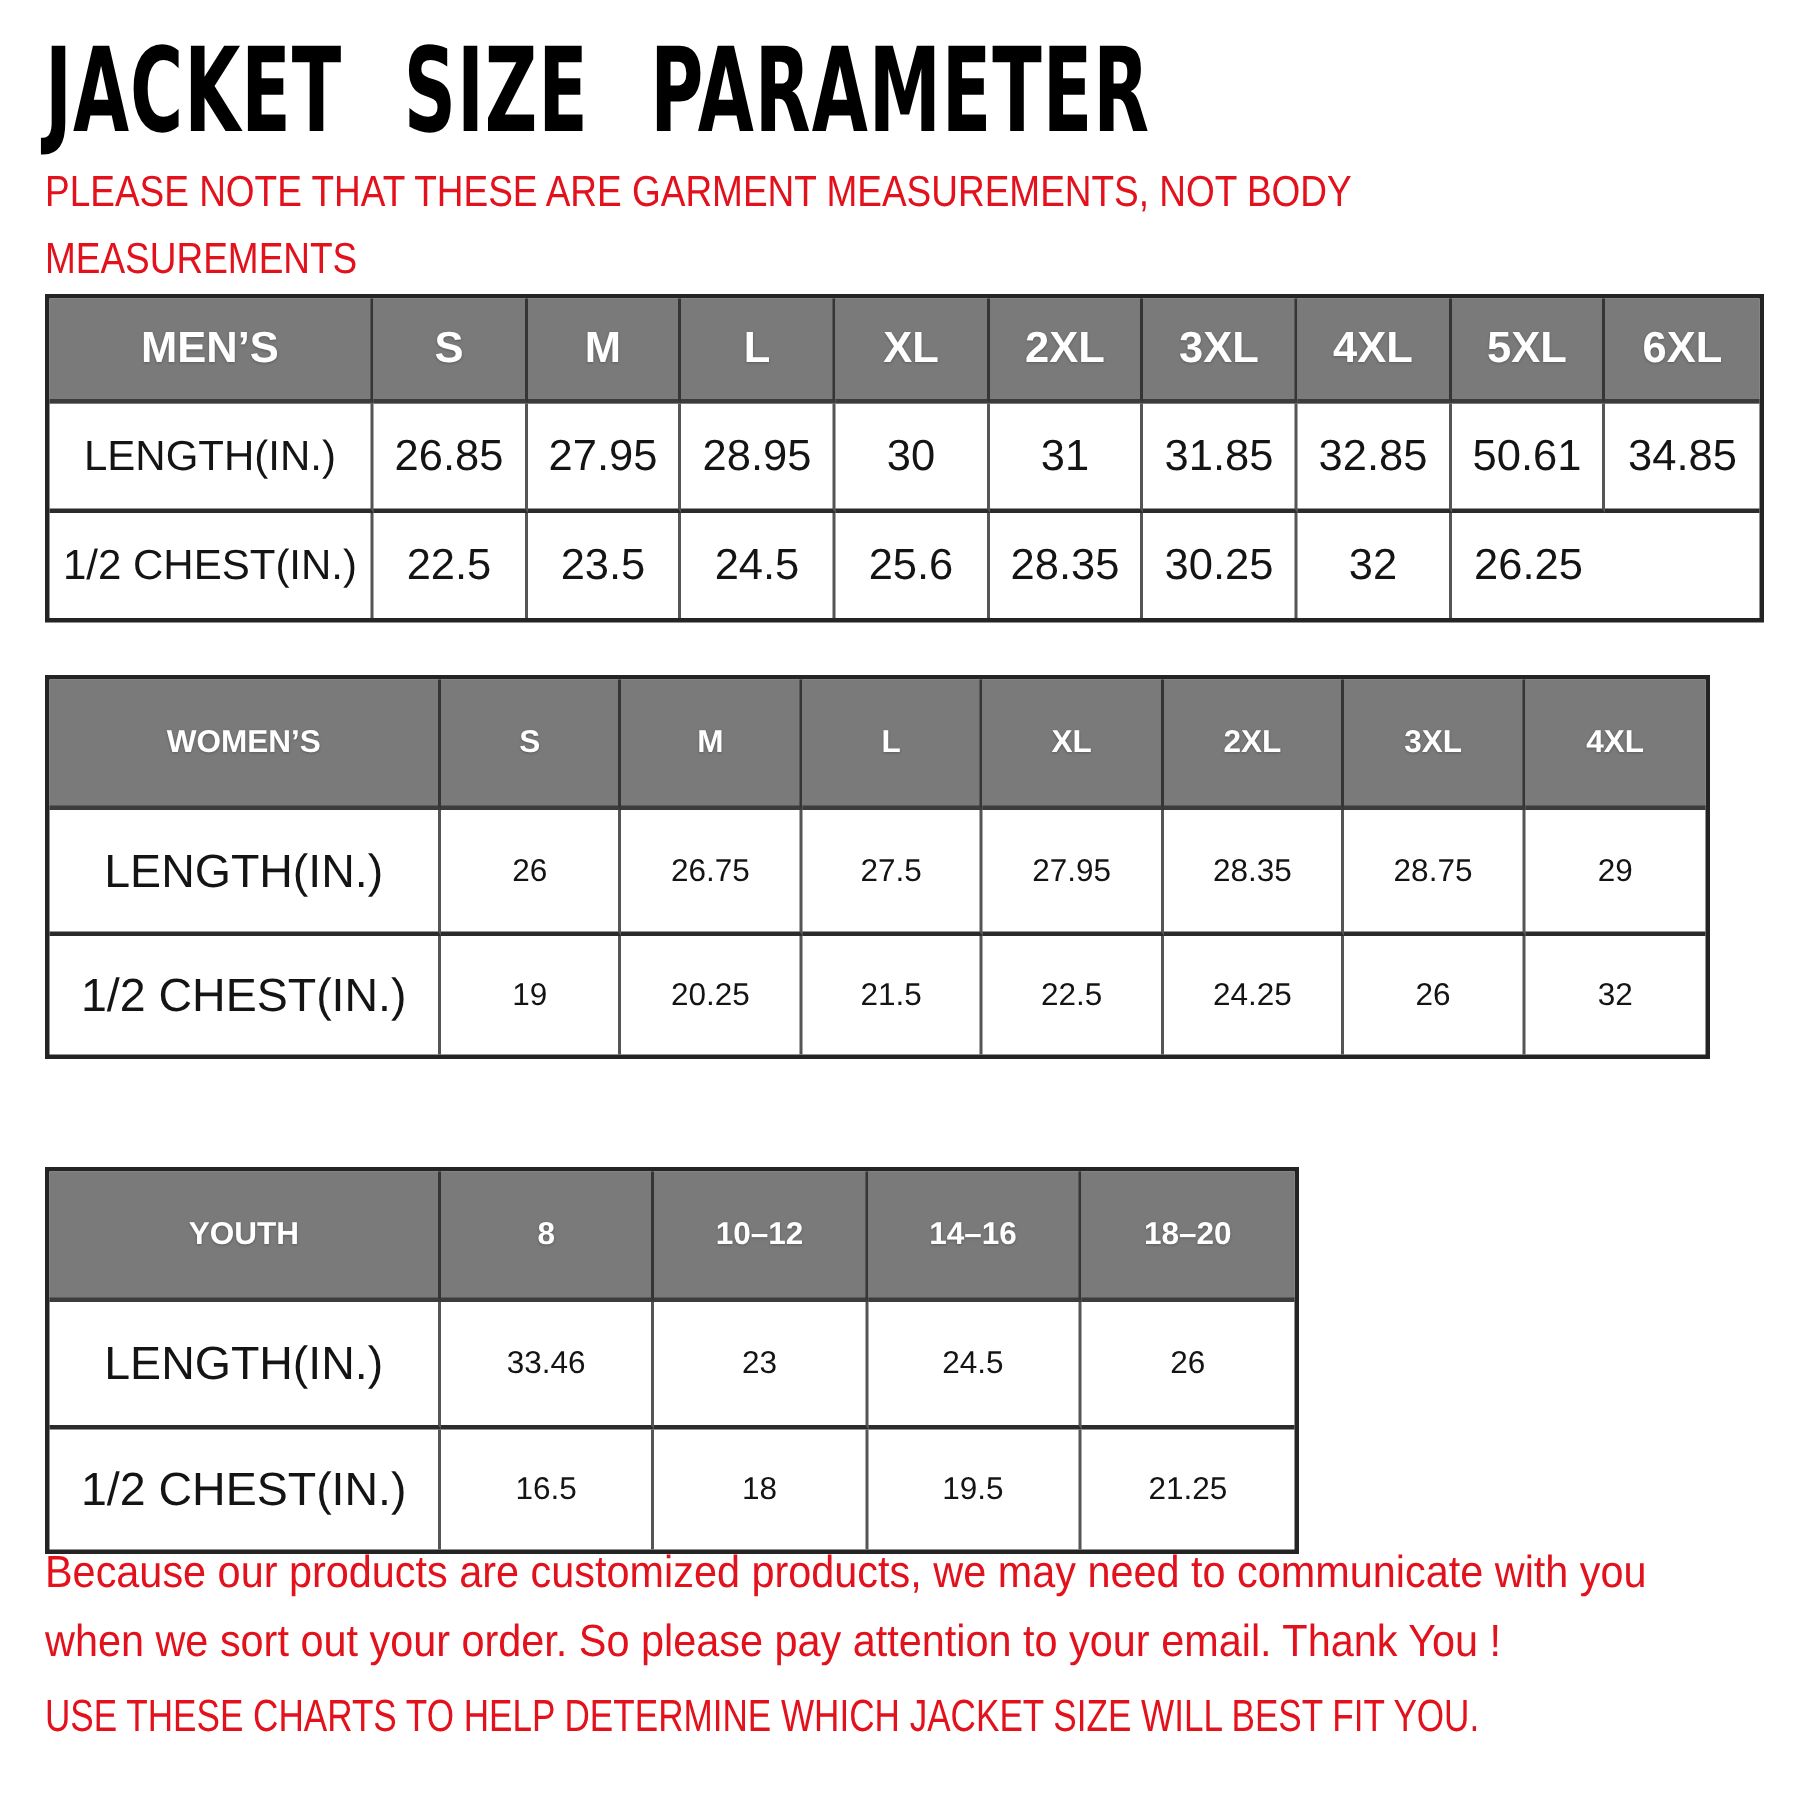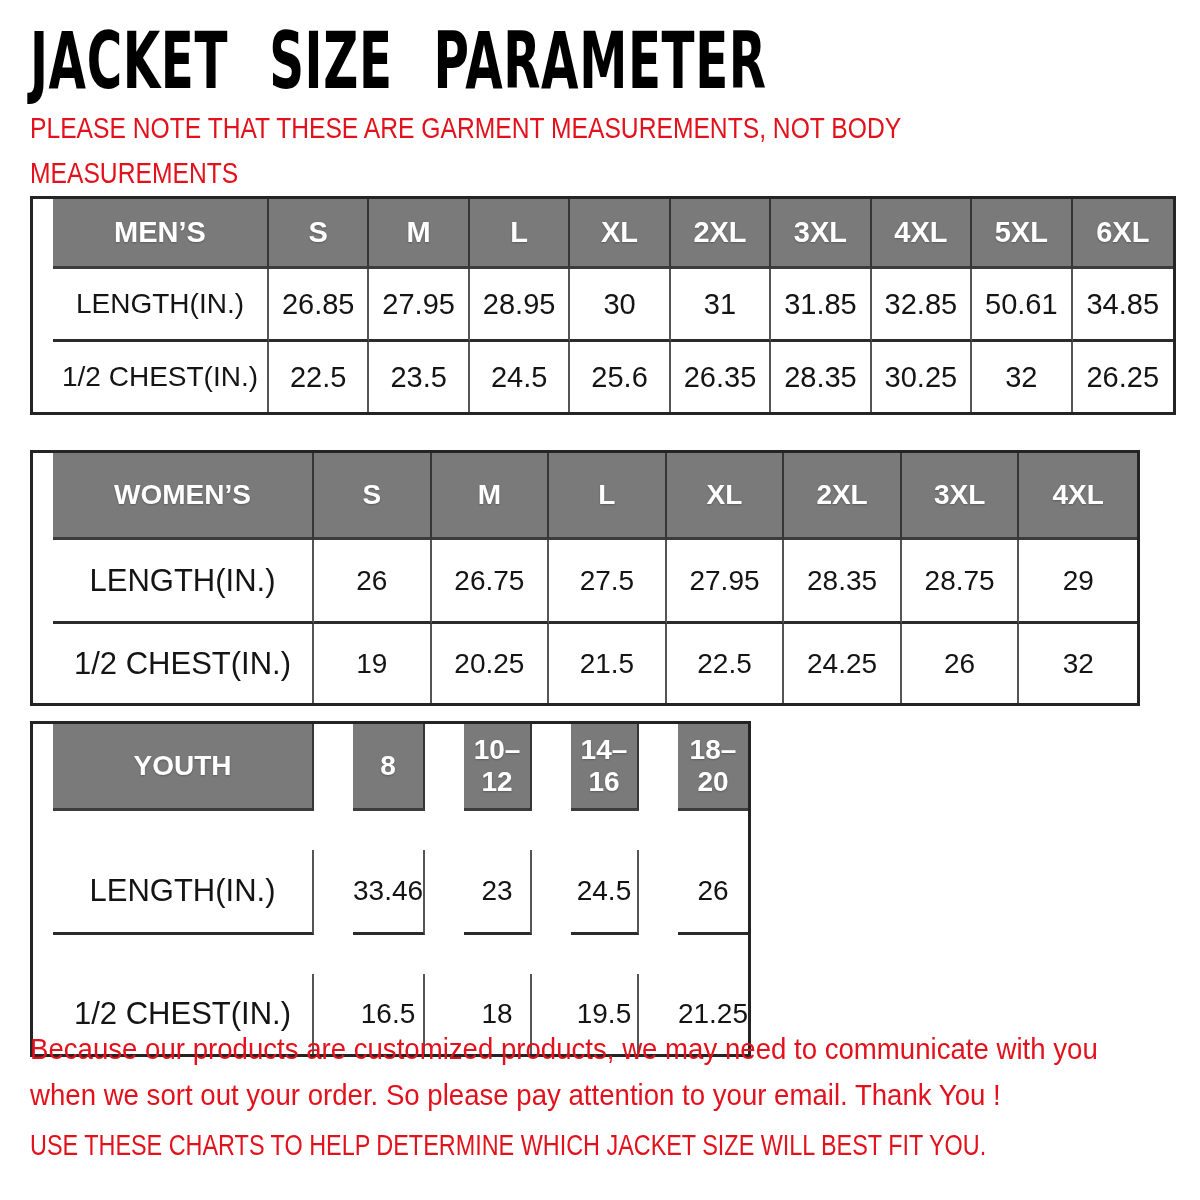--- a/index.html
+++ b/index.html
@@ -21,21 +21,21 @@
 
   .note {
     position:absolute; left:30px; top:106px;
     font-size:29px; line-height:45px; color:#e2111c;
     transform:scaleX(.85); transform-origin:left top;
     white-space:nowrap;
   }
 
   .tbl {
     position:absolute; display:grid; background:#fff;
-    border:3px solid #242424; box-sizing:border-box;padding-left:20px;
+    border:3px solid #242424; box-sizing:border-box;
   }
   .tbl .c {
     display:flex; align-items:center; justify-content:center;
     border-right:2px solid #555555; border-bottom:3px solid #2b2b2b;
     box-sizing:border-box; color:#141414; text-align:center;
   }
   .tbl .c.cl { border-right:none; }
   .tbl .c.rl { border-bottom:none; }
   .tbl .head {
     background:#7a7a7a; color:#ffffff; font-weight:700;
@@ -46,25 +46,25 @@
   #mens   { left:30px; top:196px; width:1146px;
             grid-template-columns:216px repeat(9,1fr);
             grid-template-rows:70px 73px 70px; }
   #mens .head { font-size:31px; }
   #mens .c    { font-size:29px; }
   #mens .lab  { font-size:28px; }
 
   #womens { left:30px; top:450px; width:1110px;
             grid-template-columns:261px repeat(7,1fr);
             grid-template-rows:87px 84px 79px; }
-  #youth  { left:30px; top:721px; width:721px;
+  #youth  { left:30px; top:778px; width:836px;
             grid-template-columns:261px repeat(4,1fr);
-            grid-template-rows:87px 85px 80px;gap:39px; }
+            grid-template-rows:87px 85px 80px; }
   #womens .head, #youth .head { font-size:35px; }
-  #womens .c,    #youth .c    { font-size:28px; }
+  #womens .c,    #youth .c    { font-size:21px; }
   #womens .lab,  #youth .lab  { font-size:31px; }
 
   .footer-para {
     position:absolute; left:30px; top:1026px;
     font-size:30px; line-height:46px; color:#e2111c;
     transform:scaleX(.92); transform-origin:left top;
     white-space:nowrap;
   }
   .footer-caps {
     position:absolute; left:30px; top:1128px;
@@ -104,21 +104,20 @@
   <div class="c">31.85</div>
   <div class="c">32.85</div>
   <div class="c">50.61</div>
   <div class="c cl">34.85</div>
 
   <div class="c lab rl">1/2 CHEST(IN.)</div>
   <div class="c rl">22.5</div>
   <div class="c rl">23.5</div>
   <div class="c rl">24.5</div>
   <div class="c rl">25.6</div>
-  <div class="c rl">26.35</div>
   <div class="c rl">28.35</div>
   <div class="c rl">30.25</div>
   <div class="c rl">32</div>
   <div class="c rl cl">26.25</div>
 </div>
 
 <div class="tbl" id="womens">
   <div class="c head">WOMEN’S</div>
   <div class="c head">S</div>
   <div class="c head">M</div>

